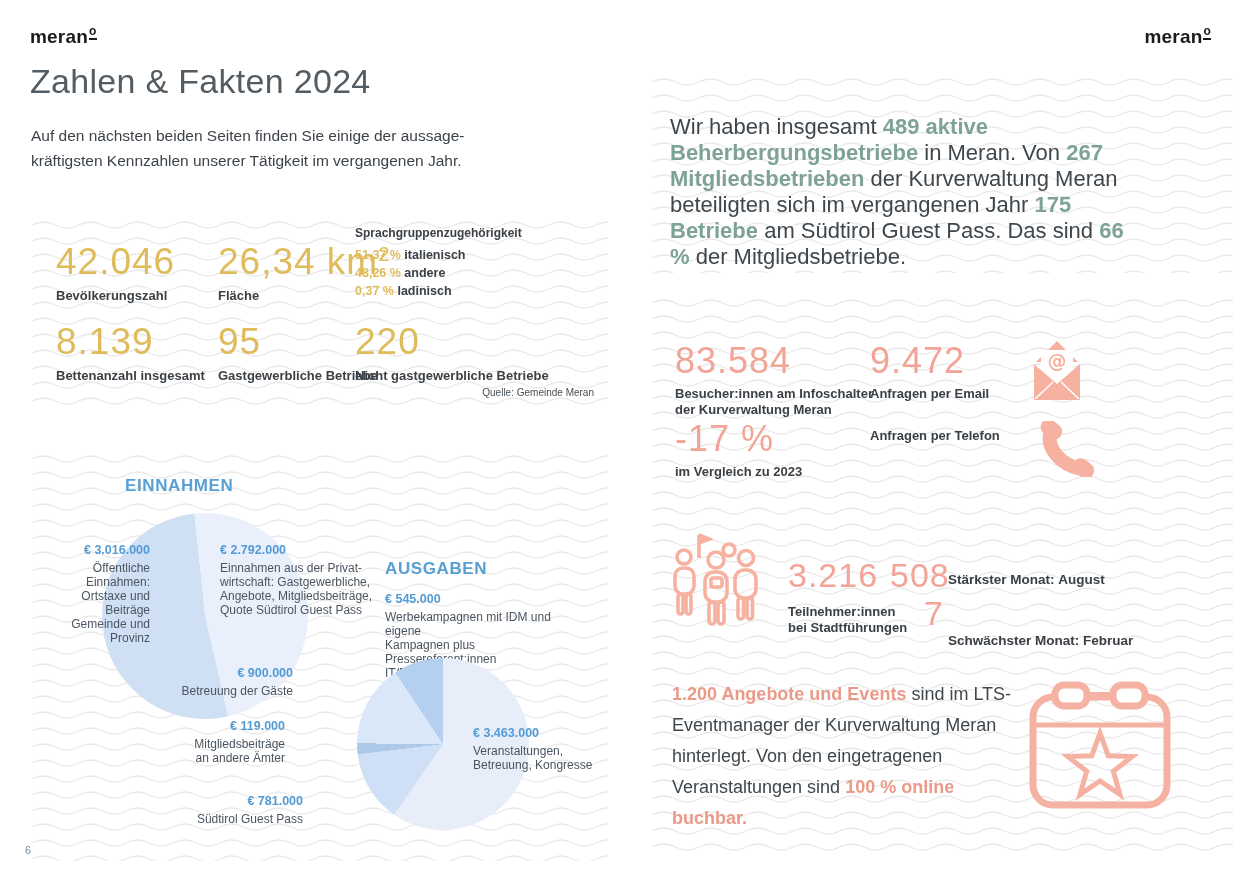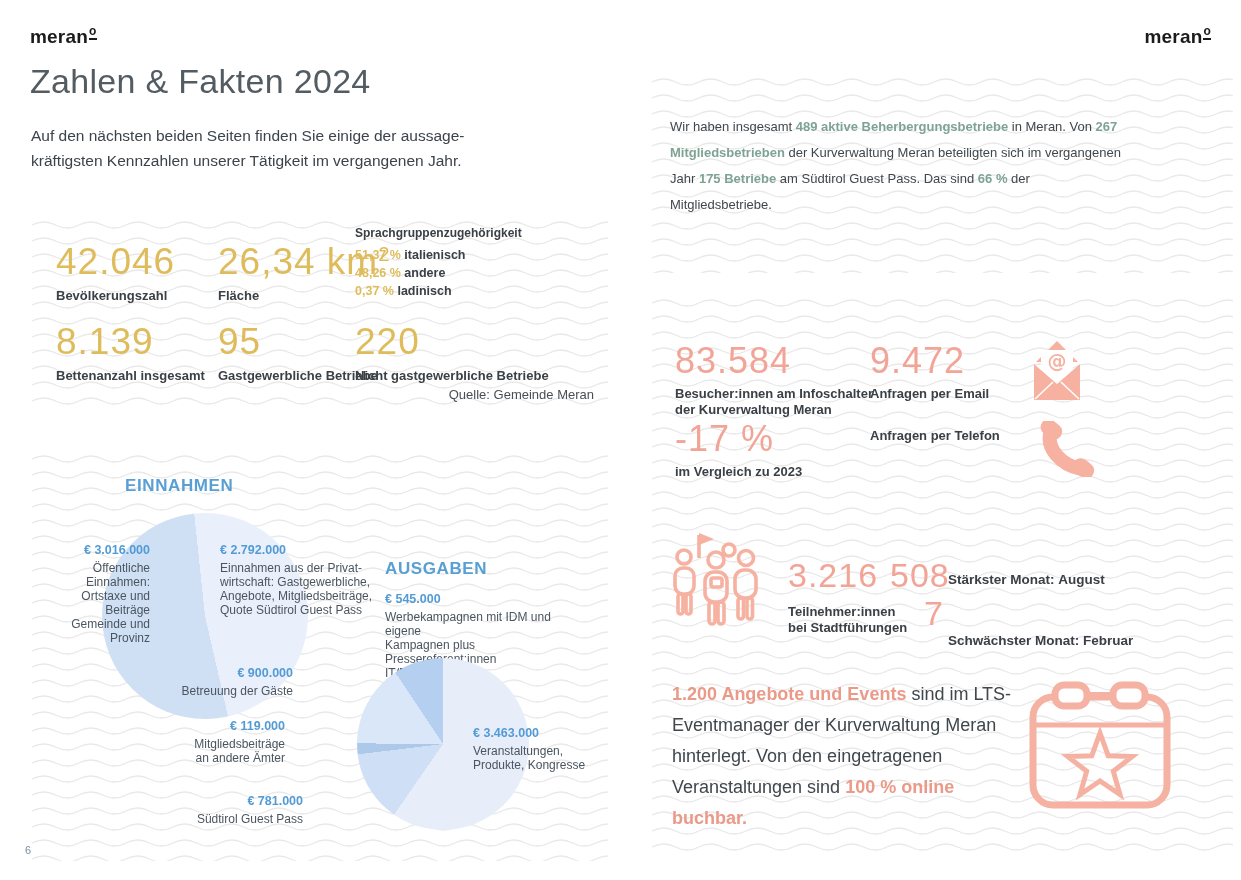--- a/index.html
+++ b/index.html
@@ -11,28 +11,28 @@
   .logo{font-weight:700;font-size:19px;color:#1b1b1b;letter-spacing:0.2px;}
   .logo .lsup{display:inline-block;font-size:12px;vertical-align:top;position:relative;top:-1px;
               border-bottom:2.2px solid #1b1b1b;line-height:1.05;margin-left:1px;}
   .title{font-size:34px;font-weight:400;color:#535c63;letter-spacing:0.3px;}
   .intro{font-size:15.5px;line-height:25px;color:#3c434a;}
   .num{font-weight:300;font-size:37px;letter-spacing:1px;line-height:1;color:#dfbc5b;}
   .lbl{font-weight:700;font-size:13px;color:#3a4045;line-height:16px;margin-top:8px;}
   .lang-title{font-weight:700;font-size:12px;color:#3a4045;}
   .lang-row{font-size:12.5px;line-height:18px;font-weight:600;color:#3a4045;}
   .lang-row .pct{color:#dfbc5b;font-weight:700;}
-  .src{font-size:13px;color:#474f55;margin-left:48px;}
+  .src{font-size:10px;color:#474f55;margin-left:48px;}
   .chart-head{font-weight:700;font-size:17px;letter-spacing:0.6px;color:#58a0d3;}
   .pie{position:absolute;border-radius:50%;}
   .amt{font-weight:700;font-size:12.5px;color:#539bd5;line-height:15px;}
   .desc{font-size:12px;line-height:14px;color:#4b5560;margin-top:3px;}
   .ra{text-align:right;}
   .pagenum{font-size:11px;color:#7b8ca4;}
-  .rpara{font-size:13px;line-height:26px;color:#3f474d;}
+  .rpara{font-size:22px;line-height:26px;color:#3f474d;}
   .rpara .hl-green{color:#7ea394;font-weight:700;}
   .rpara2{font-size:18px;line-height:31px;color:#3f474d;}
   .rpara2 .hl-salmon{color:#ea9a88;font-weight:700;}
   .snum{font-weight:300;font-size:36px;letter-spacing:1px;line-height:1;color:#f2a496;}
   .snum2{font-weight:300;font-size:34px;letter-spacing:1px;line-height:1;color:#f2a496;}
   .slbl{font-weight:700;font-size:13px;color:#3a4045;line-height:16px;margin-top:7px;}
   .mon{font-size:13.5px;color:#3a4045;font-weight:600;}
   .mon b{font-weight:800;}
   .supx{font-size:0.55em;vertical-align:super;letter-spacing:0;}
 </style>
@@ -165,21 +165,21 @@
 
     <div class="abs ra" style="left:150px;top:345px;width:121px;">
       <div class="amt">€ 781.000</div>
       <div class="desc">Südtirol Guest Pass</div>
     </div>
 
     <div class="abs" style="left:441px;top:277px;width:130px;">
       <div class="amt">€ 3.463.000</div>
       <div class="desc">
         <div>Veranstaltungen,</div>
-        <div>Produkte, Kongresse</div>
+        <div>Betreuung, Kongresse</div>
       </div>
     </div>
   </div>
 
   <div class="abs pagenum" style="left:25px;top:844px;">6</div>
 
   <div class="abs logo" style="right:30px;top:26px;">
     <span>meran</span><span class="lsup">o</span>
   </div>
 

